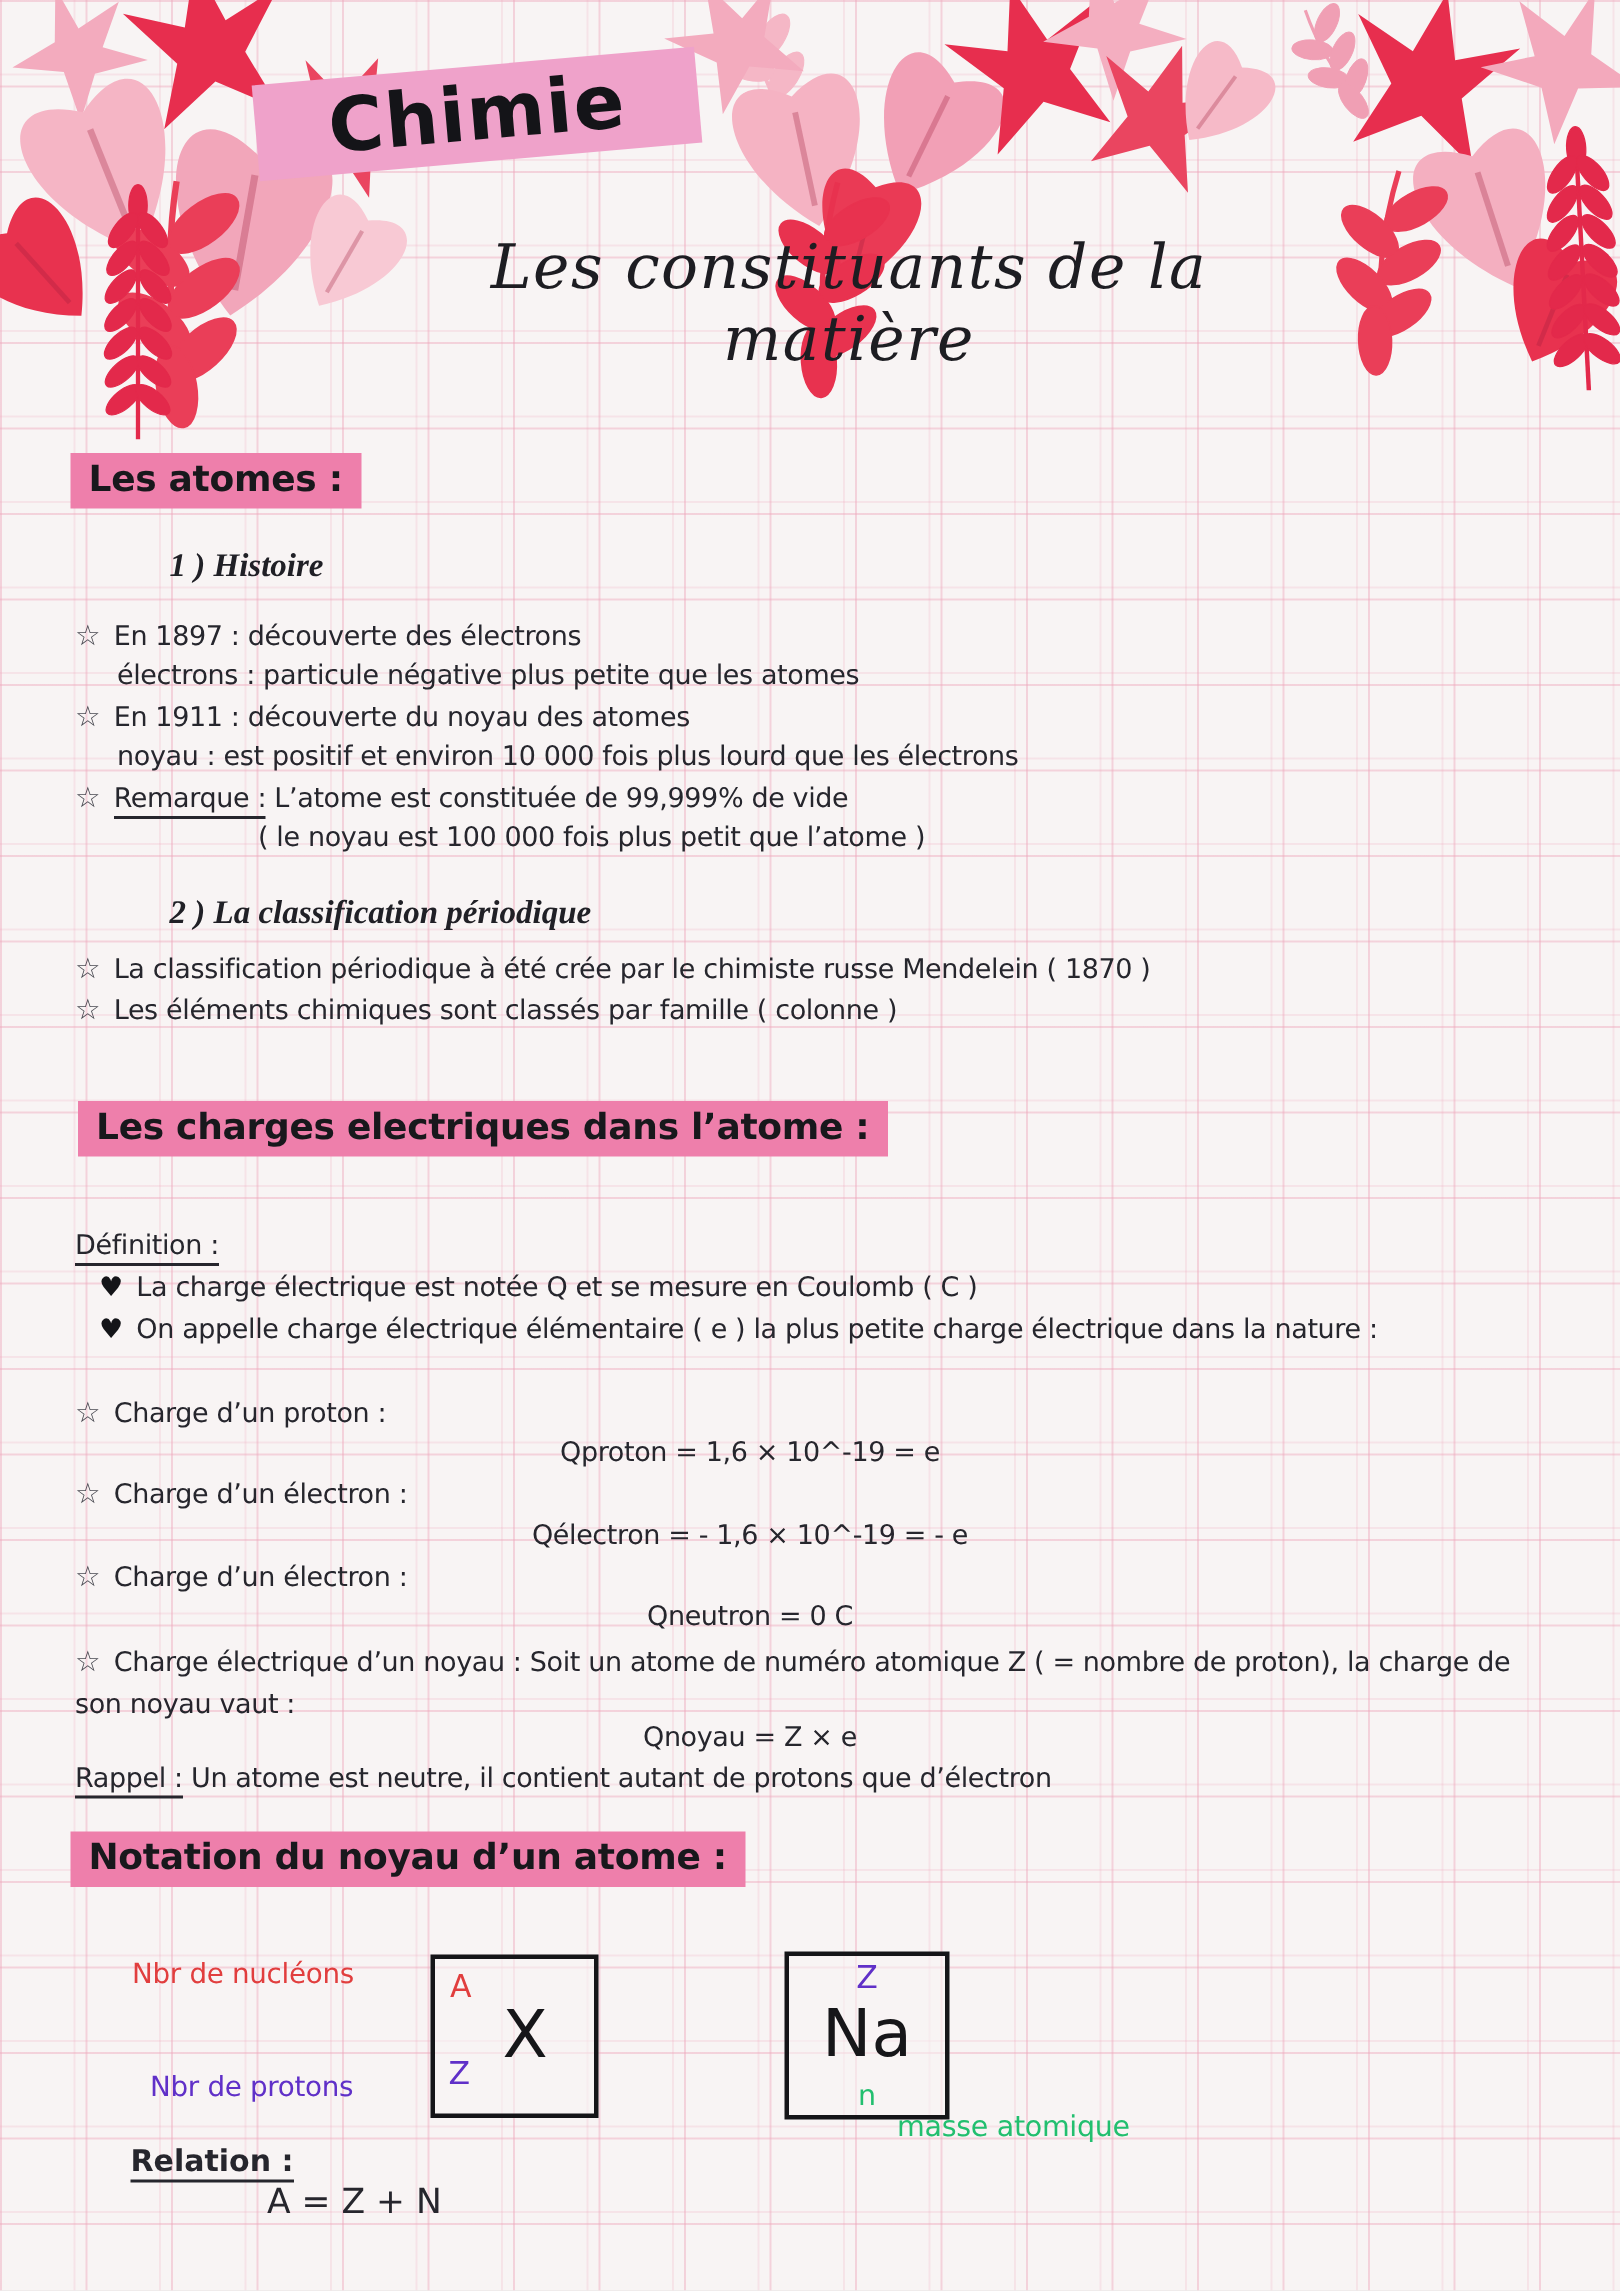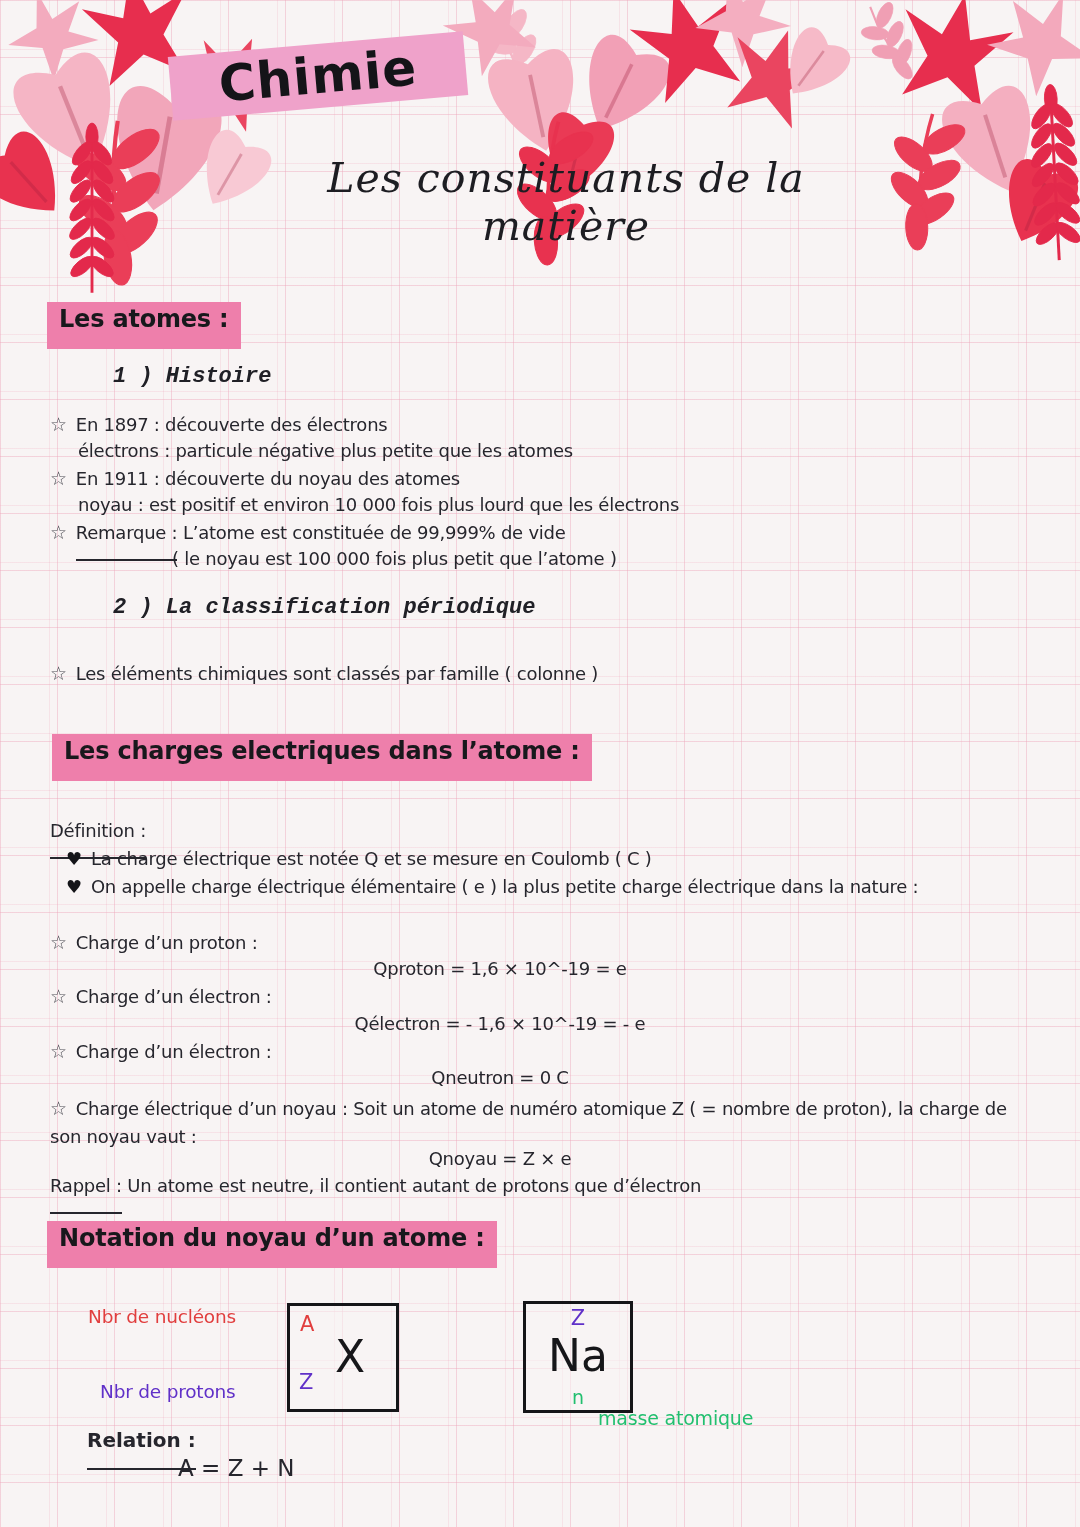--- a/index.html
+++ b/index.html
@@ -26,36 +26,36 @@
     font-size:50px;font-weight:bold;color:#141418;letter-spacing:1px;
     font-family:"DejaVu Sans", sans-serif;
   }
   .script-title{
     position:absolute;left:240px;top:138px;width:620px;margin:16px;text-align:center;
     font-family:"DejaVu Serif", serif;font-style:italic;font-weight:500;
     font-size:41px;color:#1d1d22;letter-spacing:1px;
   }
   .hl{
     position:absolute;background:#ee7fab;color:#18181c;font-weight:bold;
-    font-size:24px;padding:3px 12px 16px;letter-spacing:-0.2px;white-space:nowrap;
+    font-size:24px;padding:3px 12px 6px;letter-spacing:-0.2px;white-space:nowrap;
   }
   .serifh{
-    position:absolute;margin:0;font-family:Liberation Mono, monospace;
+    position:absolute;margin:0;font-family:Liberation Serif, serif;
     font-style:italic;font-weight:bold;font-size:22px;color:#202026;white-space:nowrap;
   }
   .line{
     position:absolute;left:50px;font-size:18px;letter-spacing:-0.25px;
     white-space:nowrap;color:#26262d;
   }
   .wrap{white-space:normal;}
   .center{left:60px;width:880px;text-align:center;}
   .bullet{margin-right:9px;}
   .star{color:#4a4a52;font-size:19px;}
   .heart{color:#141418;font-size:18px;}
-  .u{border-bottom:2px solid #26262d;padding-bottom:16px;}
+  .u{border-bottom:2px solid #26262d;padding-bottom:1px;}
   .red{color:#e13e3e;}
   .purple{color:#6030c8;}
   .green{color:#22bf6f;}
   .nbox{
     position:absolute;border:3px solid #151518;background:rgba(248,244,244,0.55);
   }
   .xbox{left:287px;top:1303px;width:106px;height:103px;}
   .nabox{left:523px;top:1301px;width:104px;height:106px;}
   .nbox .sym{
     position:absolute;left:0;right:0;top:50%;transform:translateY(-52%);
@@ -171,20 +171,23 @@
   </div>
   <div class="line" style="top:521px">
     <span class="bullet star">☆</span><span class="u">Remarque :</span><span> L’atome est constituée de 99,999% de vide</span>
   </div>
   <div class="line" style="left:172px;top:548px">
     <span>( le noyau est 100 000 fois plus petit que l’atome )</span>
   </div>
 
   <h3 class="serifh" style="left:113px;top:595px">2 ) La classification périodique</h3>
 
+  <div class="line" style="top:635px">
+    <span class="bullet star">☆</span><span>La classification périodique à été crée par le chimiste russe Mendelein ( 1870 )</span>
+  </div>
   <div class="line" style="top:662px">
     <span class="bullet star">☆</span><span>Les éléments chimiques sont classés par famille ( colonne )</span>
   </div>
 
   <div class="hl" style="left:52px;top:734px">Les charges electriques dans l’atome :</div>
 
   <div class="line" style="top:820px">
     <span class="u">Définition :</span>
   </div>
   <div class="line" style="left:66px;top:876px">

